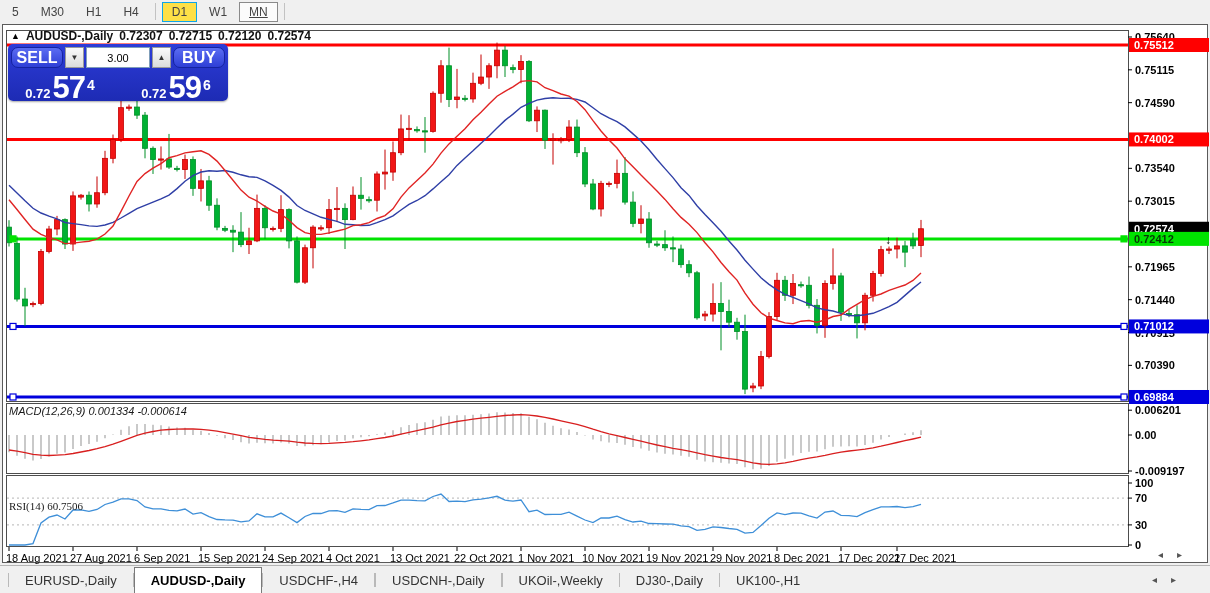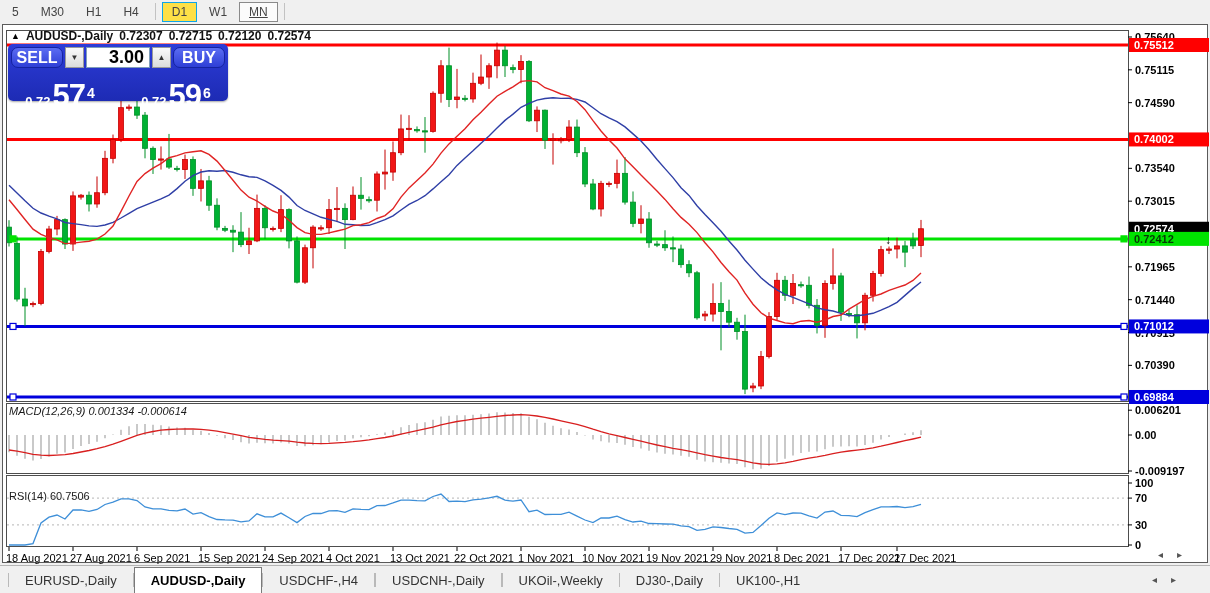--- a/index.html
+++ b/index.html
@@ -22,23 +22,23 @@
   
   #trade-panel{position:absolute;left:5px;top:19px;width:220px;height:57px;border-radius:5px;
                background:linear-gradient(#2d3cd8,#1d2bb4);box-shadow:0 1px 2px rgba(0,0,0,.35);
                padding:3px;box-sizing:border-box;color:#fff;}
   #tp-row1{display:flex;gap:2px;height:21px;}
   .tp-btn{flex:0 0 50px;border:1px solid #1523a0;border-radius:7px;color:#fff;font-size:16px;
           font-weight:700;display:flex;align-items:center;justify-content:center;
           background:linear-gradient(#5b6cf2,#2e3fd6);cursor:pointer;}
   .spin-btn{flex:0 0 17px;border:1px solid #9a9a9a;background:linear-gradient(#fafafa,#dcdcdc);
             color:#333;font-size:8px;display:flex;align-items:center;justify-content:center;cursor:pointer;}
-  #tp-vol{flex:1;border:1px solid #7f9db9;background:#fff;color:#000;font-size:18px;
-          text-align:right;padding:0 5px;min-width:0;font-family:"Liberation Sans",sans-serif;font-weight:bold;}
-  #tp-row2{display:flex;gap:18px;margin-top:13px;height:29px;}
+  #tp-vol{flex:1;border:1px solid #7f9db9;background:#fff;color:#000;font-size:11px;
+          text-align:center;padding:0 5px;min-width:0;font-family:"Liberation Sans",sans-serif;}
+  #tp-row2{display:flex;gap:18px;margin-top:5px;height:29px;}
   .px-box{flex:1;display:flex;align-items:flex-end;justify-content:center;gap:2px;padding-bottom:1px;}
   .px-small{font-size:13px;font-weight:700;line-height:15px;}
   .px-big{font-size:31px;font-weight:700;line-height:26px;letter-spacing:-1px;}
   .px-sup{font-size:14px;font-weight:700;line-height:24px;align-self:flex-start;}
   
   .ind-label{position:absolute;font-size:11px;color:#1a1a1a;font-weight:400;}
   
   .nav-arrows{position:absolute;display:flex;gap:14px;font-size:10px;color:#555;}
   .nav-arrows span{cursor:pointer;}
   
@@ -566,21 +566,21 @@
         </div>
         <div class="px-box">
           <span class="px-small">0.72</span>
           <span class="px-big">59</span>
           <span class="px-sup">6</span>
         </div>
       </div>
     </div>
 
     <div class="ind-label" style="left:6px;top:380px;font-style:italic;">MACD(12,26,9) 0.001334 -0.000614</div>
-    <div class="ind-label" style="left:6px;top:465px;">RSI(14) 60.7506</div>
+    <div class="ind-label" style="left:6px;top:475px;font-family:Liberation Serif, serif;">RSI(14) 60.7506</div>
 
     <div class="nav-arrows" style="left:1155px;top:524px;">
       <span>◂</span>
       <span>▸</span>
     </div>
   </div>
 
   <div id="tab-bar">
       <div class="tab-div"></div>
       <div class="sym-tab">EURUSD-,Daily</div>

